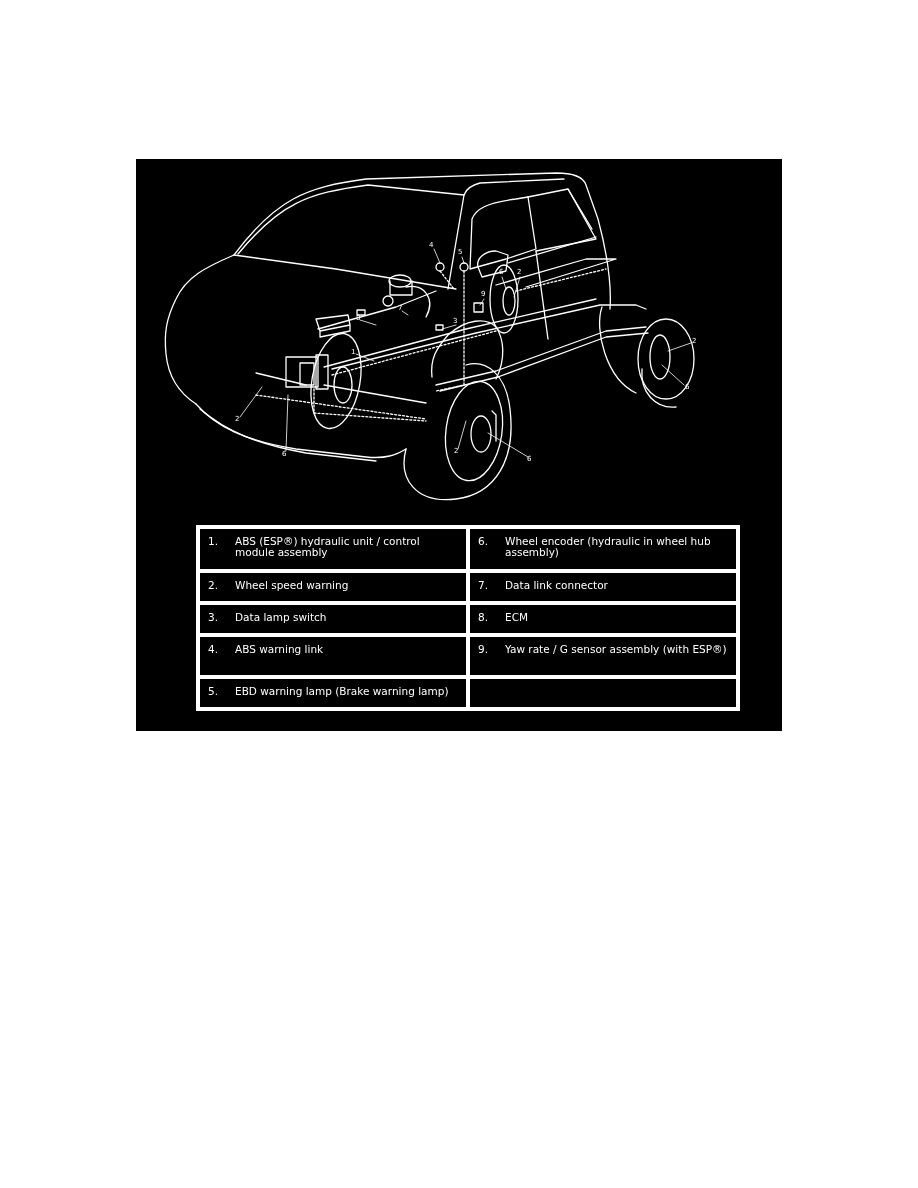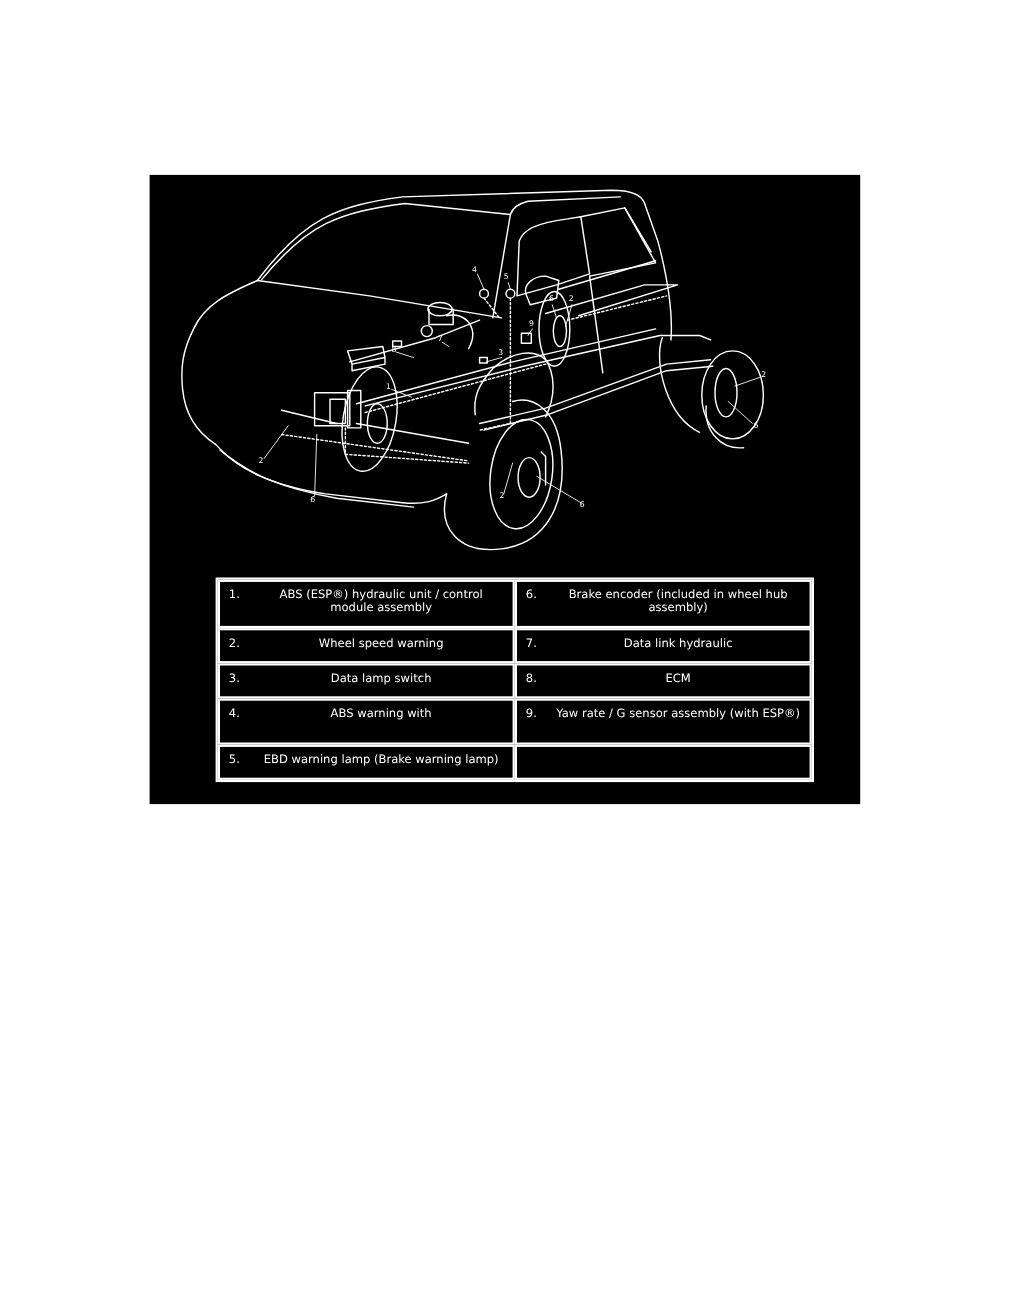--- a/index.html
+++ b/index.html
@@ -41,21 +41,21 @@
       border: 2px solid #ffffff;
       color: #ffffff;
       font-size: 10.5px;
       line-height: 11px;
       vertical-align: top;
       padding: 7px 8px 4px 8px;
       width: 50%;
     }
     .item { display: flex; }
     .item .num { width: 27px; flex: none; }
-    .item .txt { flex: 1; text-align: center; }
+    .item .txt { flex: 1; }
     tr.r1 td { height: 29px; }
     tr.r2 td { height: 17px; }
     tr.r3 td { height: 17px; }
     tr.r4 td { height: 27px; }
     tr.r5 td { height: 17px; }
   </style>
 </head>
 <body>
 
 <div class="panel">
@@ -180,35 +180,35 @@
         <tr class="r1">
       <td>
         <div class="item">
               <span class="num">1.</span>
               <span class="txt">ABS (ESP®) hydraulic unit / control module assembly</span>
             </div>
       </td>
       <td>
         <div class="item">
               <span class="num">6.</span>
-              <span class="txt">Brake encoder (included in wheel hub assembly)</span>
+              <span class="txt">Wheel encoder (hydraulic in wheel hub assembly)</span>
             </div>
       </td>
     </tr>
     <tr class="r2">
       <td>
         <div class="item">
               <span class="num">2.</span>
               <span class="txt">Wheel speed warning</span>
             </div>
       </td>
       <td>
         <div class="item">
               <span class="num">7.</span>
-              <span class="txt">Data link hydraulic</span>
+              <span class="txt">Data link connector</span>
             </div>
       </td>
     </tr>
     <tr class="r3">
       <td>
         <div class="item">
               <span class="num">3.</span>
               <span class="txt">Data lamp switch</span>
             </div>
       </td>
@@ -216,21 +216,21 @@
         <div class="item">
               <span class="num">8.</span>
               <span class="txt">ECM</span>
             </div>
       </td>
     </tr>
     <tr class="r4">
       <td>
         <div class="item">
               <span class="num">4.</span>
-              <span class="txt">ABS warning with</span>
+              <span class="txt">ABS warning link</span>
             </div>
       </td>
       <td>
         <div class="item">
               <span class="num">9.</span>
               <span class="txt">Yaw rate / G sensor assembly (with ESP®)</span>
             </div>
       </td>
     </tr>
     <tr class="r5">

